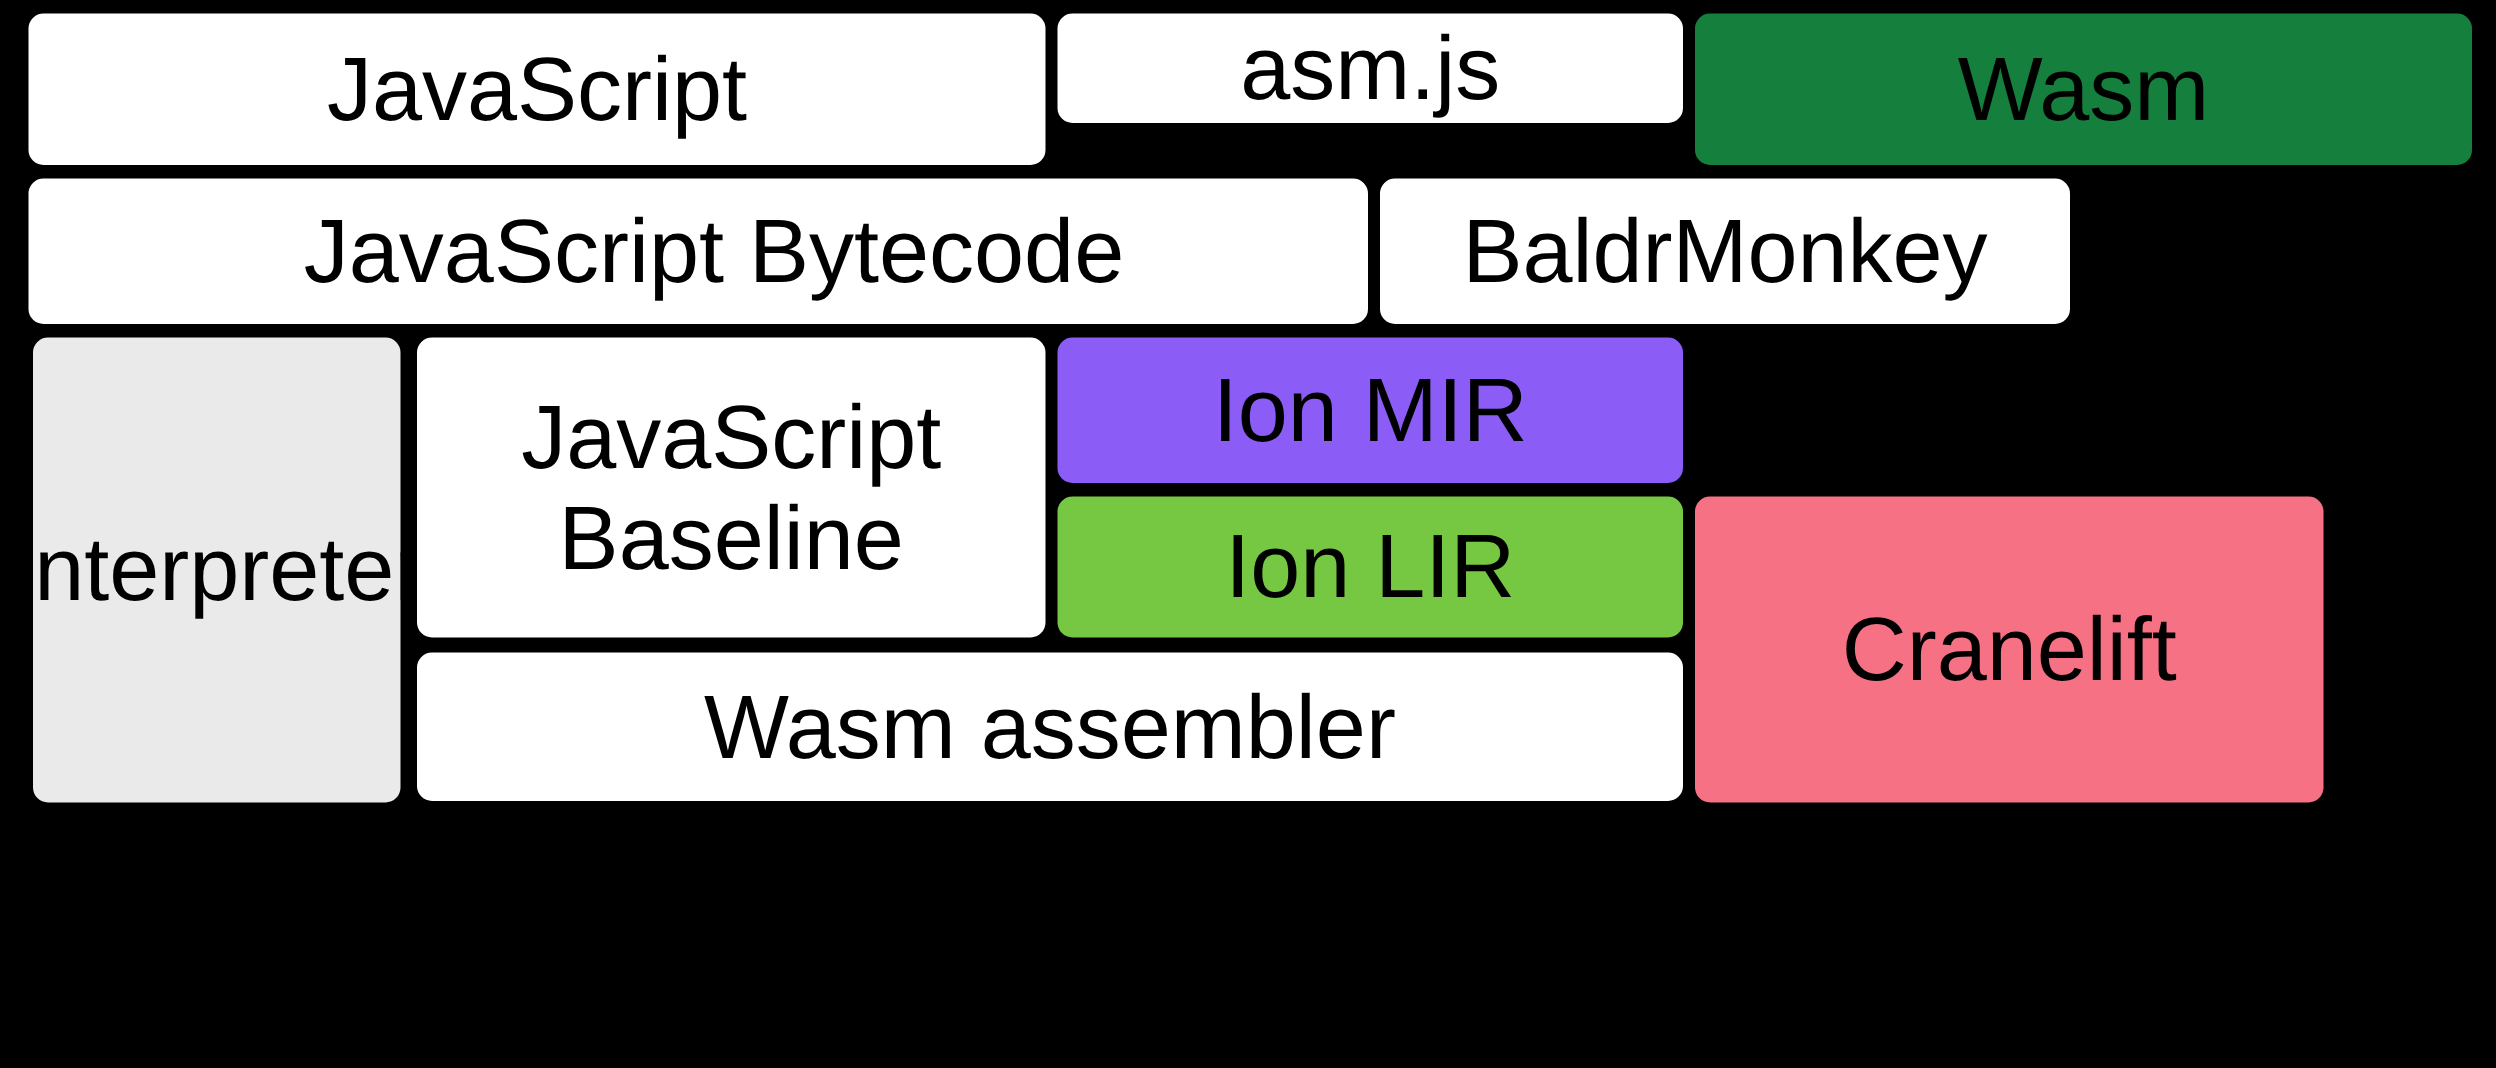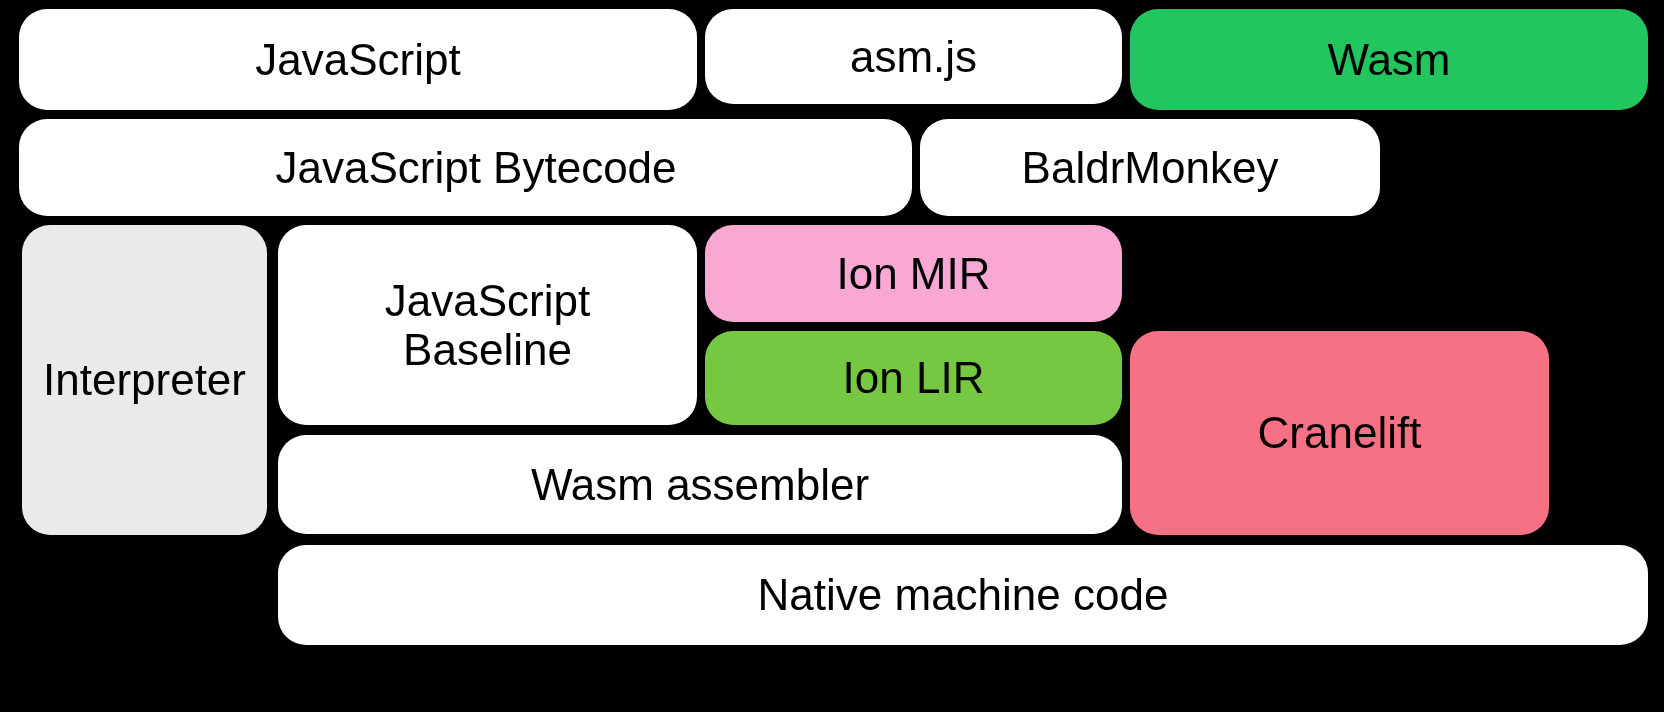--- a/index.html
+++ b/index.html
@@ -12,48 +12,47 @@
     position: relative;
     width: 1664px;
     height: 712px;
     background: #000000;
     overflow: hidden;
     font-family: "Liberation Sans", "DejaVu Sans", sans-serif;
   }
   .node {
     position: absolute;
     box-sizing: border-box;
-    border-radius: 28px;
+    border-radius: 10px;
     display: flex;
     align-items: center;
     justify-content: center;
     text-align: center;
     color: #000000;
-    font-size: 44px;
+    font-size: 60px;
     line-height: 1.12;
     font-weight: 400;
     letter-spacing: 0px;
     white-space: pre-line;
     user-select: none;
   }
   .node.white  { background: #FFFFFF; }
   .node.grey   { background: #EAEAEA; }
   .node.green  { background: #76C843; }
   .node.pink   { background: #F77185; }
 </style>
 </head>
 <body>
 
 <div id="stage" style="background: rgb(0, 0, 0);">
     <div class="node white" style="left: 19px; top: 9px; width: 678px; height: 101px; background: rgb(255, 255, 255); color: rgb(0, 0, 0);">JavaScript</div>
-    <div class="node white" style="left: 705px; top: 9px; width: 417px; height: 95px; background: rgb(255, 255, 255); color: rgb(0, 0, 0);">asm.js</div>
-    <div class="node white" style="left: 1130px; top: 9px; width: 518px; height: 101px; background: #22c55e; color: rgb(0, 0, 0);">Wasm</div>
+    <div class="node white" style="left: 705px; top: 9px; width: 417px; height: 73px; background: rgb(255, 255, 255); color: rgb(0, 0, 0);">asm.js</div>
+    <div class="node white" style="left: 1130px; top: 9px; width: 518px; height: 101px; background: #15803d; color: rgb(0, 0, 0);">Wasm</div>
     <div class="node white" style="left: 19px; top: 119px; width: 893px; height: 97px; background: rgb(255, 255, 255); color: rgb(0, 0, 0); padding-left: 21px;">JavaScript Bytecode</div>
     <div class="node white" style="left: 920px; top: 119px; width: 460px; height: 97px; background: rgb(255, 255, 255); color: rgb(0, 0, 0);">BaldrMonkey</div>
     <div class="node grey" style="left: 22px; top: 225px; width: 245px; height: 310px; background: rgb(234, 234, 234); color: rgb(0, 0, 0);">Interpreter</div>
     <div class="node white" style="left: 278px; top: 225px; width: 419px; height: 200px; background: rgb(255, 255, 255); color: rgb(0, 0, 0);">JavaScript
 Baseline</div>
-    <div class="node green" style="left: 705px; top: 225px; width: 417px; height: 97px; background: #f9a8d4; color: rgb(0, 0, 0);">Ion MIR</div>
+    <div class="node green" style="left: 705px; top: 225px; width: 417px; height: 97px; background: #8b5cf6; color: rgb(0, 0, 0);">Ion MIR</div>
     <div class="node green" style="left: 705px; top: 331px; width: 417px; height: 94px; background: rgb(118, 200, 67); color: rgb(0, 0, 0);">Ion LIR</div>
     <div class="node pink" style="left: 1130px; top: 331px; width: 419px; height: 204px; background: rgb(247, 113, 133); color: rgb(0, 0, 0);">Cranelift</div>
     <div class="node white" style="left: 278px; top: 435px; width: 844px; height: 99px; background: rgb(255, 255, 255); color: rgb(0, 0, 0);">Wasm assembler</div>
-    <div class="node white" style="left: 278px; top: 545px; width: 1370px; height: 100px; background: rgb(255, 255, 255); color: rgb(0, 0, 0);">Native machine code</div>
   </div>
 
 </body></html>

